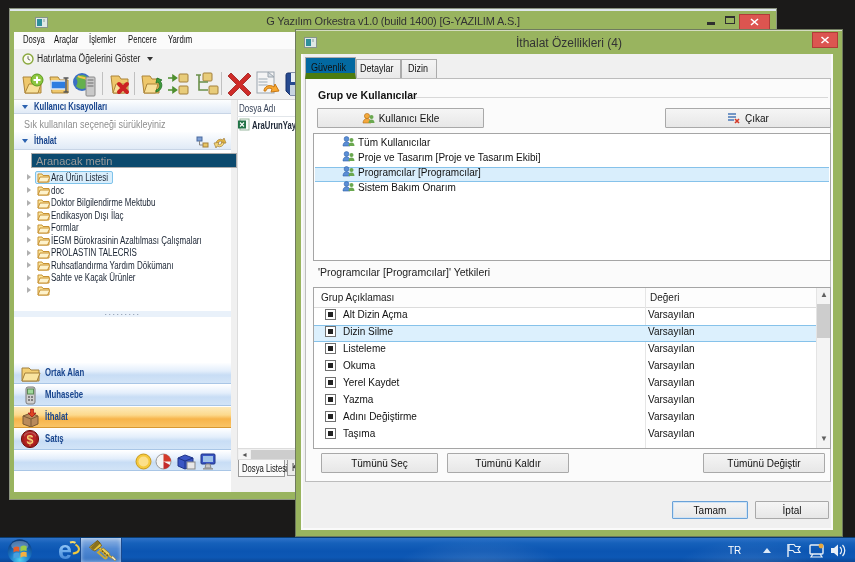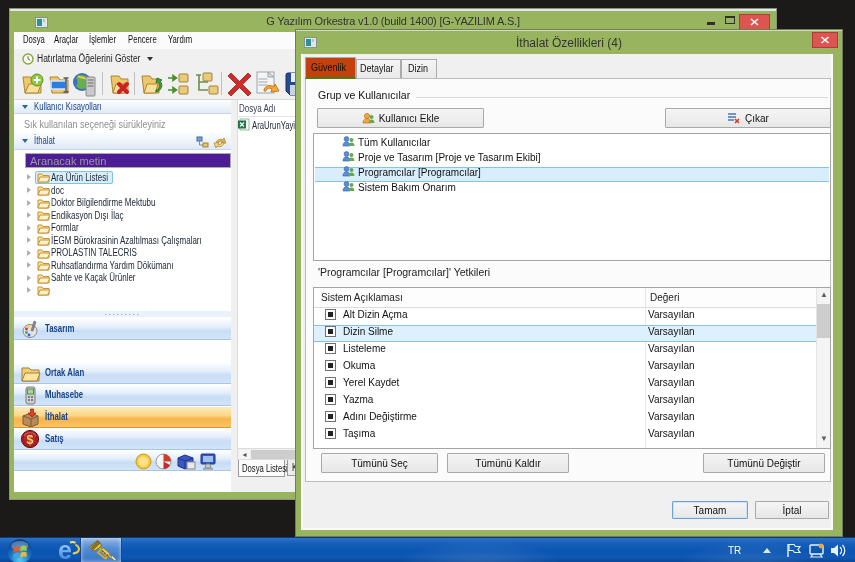--- a/index.html
+++ b/index.html
@@ -1,17 +1,17 @@
 <!DOCTYPE html>
 <html><head><meta charset="utf-8">
 <style>
 *{margin:0;padding:0;box-sizing:border-box}
 html,body{width:855px;height:562px;overflow:hidden;background:#1b1a19;font-family:"Liberation Sans",sans-serif}
 .abs{position:absolute}
-.b{font-weight:normal}
+.b{font-weight:bold}
 .t10{font-size:10px;white-space:nowrap}
 .sx90{display:inline-block;transform:scaleX(.90);transform-origin:0 50%;white-space:nowrap}
 .sx85{display:inline-block;transform:scaleX(.85);transform-origin:0 50%;white-space:nowrap}
 .sx80{display:inline-block;transform:scaleX(.80);transform-origin:0 50%;white-space:nowrap}
 .sx75{display:inline-block;transform:scaleX(.77);transform-origin:0 50%;white-space:nowrap}
 #mainwin{position:absolute;left:10px;top:9px;width:766px;height:490px;background:#99b45f;border-top:2px solid #dfe7ec;box-shadow:0 0 0 1px #8b937f}
 #mwcontent{position:absolute;left:4px;top:21px;right:4px;bottom:7px;background:#f0f0f0;overflow:hidden}
 #menubar{position:absolute;left:0;top:0;width:100%;height:17px;background:#fbfbfb}
 #menubar span{position:absolute;top:1px;font-size:10px;color:#111}
 #tb2{position:absolute;left:0;top:17px;width:100%;height:19px;background:#f0f0f0}
@@ -22,21 +22,21 @@
 .parr{position:absolute;left:8px;width:0;height:0;border-left:3.5px solid transparent;border-right:3.5px solid transparent;border-top:4.5px solid #2b62b0}
 .obar{position:absolute;left:0;width:217px;height:21px;background:linear-gradient(#fdfeff 0%,#e3eefb 40%,#c8ddf5 60%,#d2e4f7 100%);border-top:1px solid #fff;box-shadow:0 1px 0 #a9c6e6;color:#17448d}
 .obar.orange{background:linear-gradient(#fdeaba 0%,#fcd98c 40%,#f7b44a 60%,#f9c466 100%);box-shadow:0 1px 0 #d79832}
 .olabel{position:absolute;left:31px;top:4px;font-size:10px;font-weight:bold}
 .titem{position:absolute;font-size:10px;color:#1a2433;white-space:nowrap}
 .texp{position:absolute;left:13px;width:0;height:0;border-top:3.5px solid transparent;border-bottom:3.5px solid transparent;border-left:4.5px solid #b0b0b0}
 #dialog{position:absolute;left:296px;top:30px;width:546px;height:506px;background:#99b45f;border-top:1px solid #d4dcc0;box-shadow:0 0 0 1px #6f7a5e}
 #dlgbody{position:absolute;left:5px;top:23px;width:532px;height:476px;background:#f0f0f0}
 .btn{position:absolute;background:linear-gradient(#f5f5f5,#e7e7e7);border:1px solid #a9a9a9;font-size:10px;color:#111;text-align:center;border-radius:1px;white-space:nowrap}
 .wtab{position:absolute;background:linear-gradient(#f4f4f4,#e9e9e9);border:1px solid #ababab;font-size:10px;color:#111;text-align:center}
-.wtab.sel{background:#c2410c;border-bottom:2px solid #4d7c0f;z-index:3}
+.wtab.sel{background:#0369a1;border-bottom:6px solid #4d7c0f;z-index:3}
 .chk{position:absolute;width:11px;height:11px;border:1px solid #707070;background:#fff}
 .chk i{position:absolute;left:2px;top:2px;width:5px;height:5px;background:#222}
 #taskbar{position:absolute;left:0;top:537px;width:855px;height:25px;background:linear-gradient(#2e72c8 0%,#1560ba 22%,#0b55b2 55%,#0d58b5 80%,#0a4798 100%);border-top:1px solid #093c72}
 .fico{position:absolute}
 </style></head>
 <body>
 
 <div id="mainwin">
   <div class="abs" style="left:25px;top:6px;width:13px;height:11px;background:#dfe8e4;border:1px solid #87948b">
       <div class="abs" style="left:1px;top:1px;width:5px;height:7px;background:#2e8f9b"></div>
@@ -151,21 +151,21 @@
         <svg class="abs" style="left:182px;top:4px" width="13" height="13" viewBox="0 0 13 13">
             <rect x="1" y="1" width="5" height="4" fill="#7e9fd4" stroke="#4a6a9e"></rect>
             <rect x="7" y="7" width="5" height="4" fill="#e8c563" stroke="#a3803c"></rect>
             <path d="M3.5 5v4h3.5" stroke="#888" fill="none"></path>
           </svg>
         <svg class="abs" style="left:199px;top:4px" width="14" height="13" viewBox="0 0 14 13">
             <path d="M3 8a4.5 4.5 0 017-4l1-2 2 5-5 .5 1-2a3 3 0 00-4 2z" fill="#e8b93e" stroke="#a3803c" stroke-width=".7"></path>
             <path d="M11 6a4.5 4.5 0 01-7 4l-1 2-2-5 5-.5-1 2a3 3 0 004-2z" fill="#f4d87a" stroke="#a3803c" stroke-width=".7"></path>
           </svg>
       </div>
-      <div class="abs" style="left:11px;top:53px;width:206px;height:15px;border:1px solid #ababab;background:#4c1d95">
+      <div class="abs" style="left:17px;top:53px;width:206px;height:15px;border:1px solid #ababab;background:#0c4a6e">
           <span class="abs" style="left:4px;top:1px;color:#9a9a9a;font-size:11px;white-space:nowrap">Aranacak metin</span>
         </div>
       <div class="abs" style="left:21px;top:71px;width:78px;height:13px;background:#d9eefc;border:1px solid #7fc3ea;border-radius:2px"></div>
       <span class="texp" style="top:74px"></span>
       <svg class="abs" style="left:23px;top:72px" width="13" height="11" viewBox="0 0 13 11">
           <path d="M1 2h4l1 1.5h6V10H1z" fill="#fbe49c" stroke="#c89232"></path>
           <path d="M1 10l2-5h10l-2.5 5z" fill="#fdf2cc" stroke="#c89232"></path>
         </svg>
       <div class="titem" style="left:37px;top:72px"><span class="sx80">Ara Ürün Listesi</span></div>
       <span class="texp" style="top:87px"></span>
@@ -216,31 +216,20 @@
           <path d="M1 10l2-5h10l-2.5 5z" fill="#fdf2cc" stroke="#c89232"></path>
         </svg>
       <div class="titem" style="left:37px;top:172px"><span class="sx80">Sahte ve Kaçak Ürünler</span></div>
       <span class="texp" style="top:187px"></span>
       <svg class="abs" style="left:23px;top:185px" width="13" height="11" viewBox="0 0 13 11">
           <path d="M1 2h4l1 1.5h6V10H1z" fill="#fbe49c" stroke="#c89232"></path>
           <path d="M1 10l2-5h10l-2.5 5z" fill="#fdf2cc" stroke="#c89232"></path>
         </svg>
 
       <div class="abs" style="left:0;top:211px;width:217px;height:6px;background:#e9f1fa;color:#7c8ba1;font-size:9px;line-height:3px;text-align:center;letter-spacing:1.5px">.........</div>
-      <div class="obar" style="top:218px">
-          <svg class="abs" style="left:7px;top:1px" width="20" height="19" viewBox="0 0 20 19">
-            <ellipse cx="9" cy="11" rx="7" ry="6.5" fill="#e2e2e2" stroke="#8a8a8a"></ellipse>
-            <circle cx="5.5" cy="9" r="1.4" fill="#d33"></circle>
-            <circle cx="5.5" cy="12.5" r="1.4" fill="#3a7"></circle>
-            <circle cx="8" cy="15" r="1.4" fill="#36c"></circle>
-            <circle cx="7.5" cy="6.5" r="1.4" fill="#fc3"></circle>
-            <path d="M13 1l2 1-3 9-2-.5z" fill="#888" stroke="#555" stroke-width=".5"></path>
-          </svg>
-          <span class="olabel"><span class="sx78" style="display:inline-block;transform:scaleX(.78);transform-origin:0 50%">Tasarım</span></span>
-        </div>
       <div class="obar" style="top:262px">
           <svg class="abs" style="left:6px;top:1px" width="21" height="19" viewBox="0 0 21 19">
             <path d="M2 4h7l2 2h8v11H2z" fill="#f3cf74" stroke="#a3803c"></path>
             <path d="M2 17l3-8h15l-3 8z" fill="#f9e4a0" stroke="#a3803c"></path>
           </svg>
           <span class="olabel"><span style="display:inline-block;transform:scaleX(.78);transform-origin:0 50%">Ortak Alan</span></span>
         </div>
       <div class="obar" style="top:284px">
           <svg class="abs" style="left:7px;top:1px" width="19" height="19" viewBox="0 0 19 19">
             <rect x="5" y="1" width="9" height="17" rx="2" fill="#cfcfcf" stroke="#7a7a7a"></rect>
@@ -381,21 +370,21 @@
             <circle cx="4.5" cy="4" r="2.4" fill="#5b8ed6" stroke="#2c5fa8" stroke-width=".6"></circle>
             <path d="M1 11c0-3 1.8-4.3 3.5-4.3S8 8 8 11z" fill="#5b8ed6" stroke="#2c5fa8" stroke-width=".6"></path>
             <circle cx="9.5" cy="5" r="2" fill="#6aa84f"></circle>
             <path d="M6.5 11c0-2.5 1.5-3.6 3-3.6s3 1.1 3 3.6z" fill="#6aa84f"></path>
           </svg>
         <div class="abs t10" style="left:44px;top:48px;color:#111">Sistem Bakım Onarım</div>
       </div>
       <div class="abs" style="left:12px;top:187px;color:#222;font-size:10.5px;white-space:nowrap">'Programcılar [Programcılar]' Yetkileri</div>
       <div class="abs" style="left:7px;top:208px;width:518px;height:162px;background:#fff;border:1px solid #a5a5a5">
         <div class="abs" style="left:0;top:0;width:516px;height:20px;border-bottom:1px solid #dcdcdc;background:#fdfdfd">
-          <span class="abs t10" style="left:7px;top:4px;color:#222">Sistem Açıklaması</span>
+          <span class="abs t10" style="left:7px;top:4px;color:#222">Grup Açıklaması</span>
           <span class="abs t10" style="left:336px;top:4px;color:#222">Değeri</span>
         </div>
         <div class="abs" style="left:331px;top:0;width:1px;height:160px;background:#e6e6e6"></div>
           <div class="abs" style="left:502px;top:0;width:14px;height:160px;background:#f4f4f4;border-left:1px solid #e4e4e4">
           <span class="abs" style="left:3px;top:2px;color:#606060;font-size:8px">▲</span>
             <div class="abs" style="left:0;top:16px;width:13px;height:34px;background:#cdcdcd"></div>
           <span class="abs" style="left:3px;top:146px;color:#606060;font-size:8px">▼</span>
         </div>
         <div class="abs" style="left:0;top:37px;width:502px;height:17px;background:#dcf0fd;border-top:1px solid #86c2ea;border-bottom:1px solid #86c2ea"></div>
         <div class="chk" style="left:11px;top:21px">

